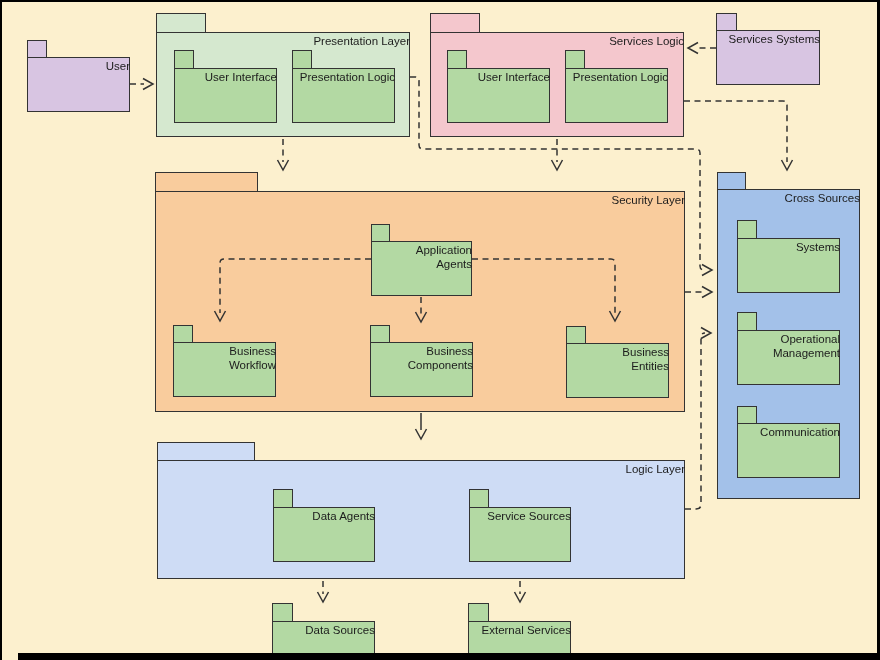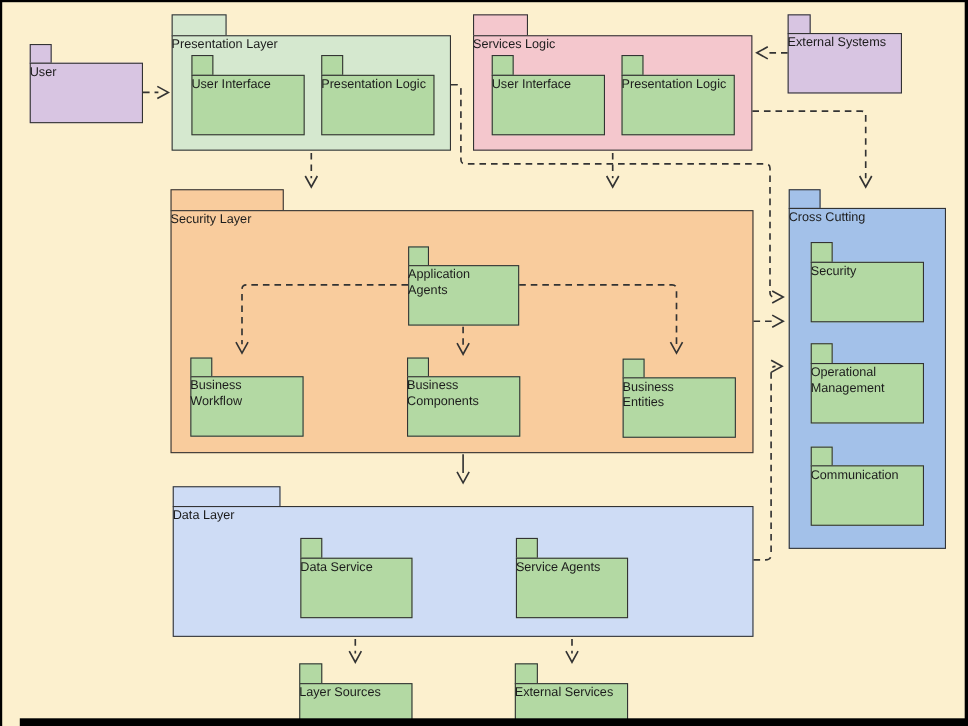--- a/index.html
+++ b/index.html
@@ -20,21 +20,21 @@
   }
   .pkg .bd{
     position:absolute;left:0;top:calc(var(--th) - 1.5px);
     width:var(--bw);height:var(--bh);
     background:var(--fill);
     border:1.5px solid #333;box-sizing:border-box;
   }
   .pkg .lbl{
     position:absolute;left:0;top:calc(var(--th) + 2px);
     width:var(--bw);
-    text-align:left;
+    text-align:right;
     font-size:11.5px;line-height:13.5px;color:#1c1c1c;
     white-space:pre-line;
     pointer-events:none;
   }
   .purple{--fill:#D8C5E2;}
   .lightgreen{--fill:#D5E8CF;}
   .green{--fill:#B3D9A3;}
   .pink{--fill:#F4C7CD;}
   .orange{--fill:#F9CC9D;}
   .blue{--fill:#A3C1E9;}
@@ -69,39 +69,39 @@
 
   <div class="pkg orange" style="--x:155px;--y:172px;--tw:103px;--th:20px;--bw:530px;--bh:221px">
     <div class="tab"></div>
     <div class="bd"></div>
     <div class="lbl">Security Layer</div>
   </div>
 
   <div class="pkg blue" style="--x:717px;--y:172px;--tw:29px;--th:18px;--bw:143px;--bh:310px">
     <div class="tab"></div>
     <div class="bd"></div>
-    <div class="lbl">Cross Cutting</div>
+    <div class="lbl">Cross Sources</div>
   </div>
 
   <div class="pkg lightblue" style="--x:157px;--y:442px;--tw:98px;--th:19px;--bw:528px;--bh:119px">
     <div class="tab"></div>
     <div class="bd"></div>
-    <div class="lbl">Data Layer</div>
+    <div class="lbl">Logic Layer</div>
   </div>
 
   <div class="pkg purple" style="--x:27px;--y:40px;--tw:20px;--th:18px;--bw:103px;--bh:55px">
     <div class="tab"></div>
     <div class="bd"></div>
     <div class="lbl">User</div>
   </div>
 
   <div class="pkg purple" style="--x:716px;--y:13px;--tw:21px;--th:18px;--bw:104px;--bh:55px">
     <div class="tab"></div>
     <div class="bd"></div>
-    <div class="lbl">External Systems</div>
+    <div class="lbl">Services Systems</div>
   </div>
 
   <div class="pkg green" style="--x:174px;--y:50px;--tw:20px;--th:19px;--bw:103px;--bh:55px">
     <div class="tab"></div>
     <div class="bd"></div>
     <div class="lbl">User Interface</div>
   </div>
 
   <div class="pkg green" style="--x:292px;--y:50px;--tw:20px;--th:19px;--bw:103px;--bh:55px">
     <div class="tab"></div>
@@ -145,52 +145,52 @@
   <div class="pkg green" style="--x:566px;--y:326px;--tw:20px;--th:18px;--bw:103px;--bh:55px">
     <div class="tab"></div>
     <div class="bd"></div>
     <div class="lbl">Business
 Entities</div>
   </div>
 
   <div class="pkg green" style="--x:737px;--y:220px;--tw:20px;--th:19px;--bw:103px;--bh:55px">
     <div class="tab"></div>
     <div class="bd"></div>
-    <div class="lbl">Security</div>
+    <div class="lbl">Systems</div>
   </div>
 
   <div class="pkg green" style="--x:737px;--y:312px;--tw:20px;--th:19px;--bw:103px;--bh:55px">
     <div class="tab"></div>
     <div class="bd"></div>
     <div class="lbl">Operational
 Management</div>
   </div>
 
   <div class="pkg green" style="--x:737px;--y:406px;--tw:20px;--th:18px;--bw:103px;--bh:55px">
     <div class="tab"></div>
     <div class="bd"></div>
     <div class="lbl">Communication</div>
   </div>
 
   <div class="pkg green" style="--x:273px;--y:489px;--tw:20px;--th:19px;--bw:102px;--bh:55px">
     <div class="tab"></div>
     <div class="bd"></div>
-    <div class="lbl">Data Service</div>
+    <div class="lbl">Data Agents</div>
   </div>
 
   <div class="pkg green" style="--x:469px;--y:489px;--tw:20px;--th:19px;--bw:102px;--bh:55px">
     <div class="tab"></div>
     <div class="bd"></div>
-    <div class="lbl">Service Agents</div>
+    <div class="lbl">Service Sources</div>
   </div>
 
   <div class="pkg green" style="--x:272px;--y:603px;--tw:21px;--th:19px;--bw:103px;--bh:55px">
     <div class="tab"></div>
     <div class="bd"></div>
-    <div class="lbl">Layer Sources</div>
+    <div class="lbl">Data Sources</div>
   </div>
 
   <div class="pkg green" style="--x:468px;--y:603px;--tw:21px;--th:19px;--bw:103px;--bh:55px">
     <div class="tab"></div>
     <div class="bd"></div>
     <div class="lbl">External Services</div>
   </div>
 
   <svg id="connectors" width="880" height="660" viewBox="0 0 880 660">
 

